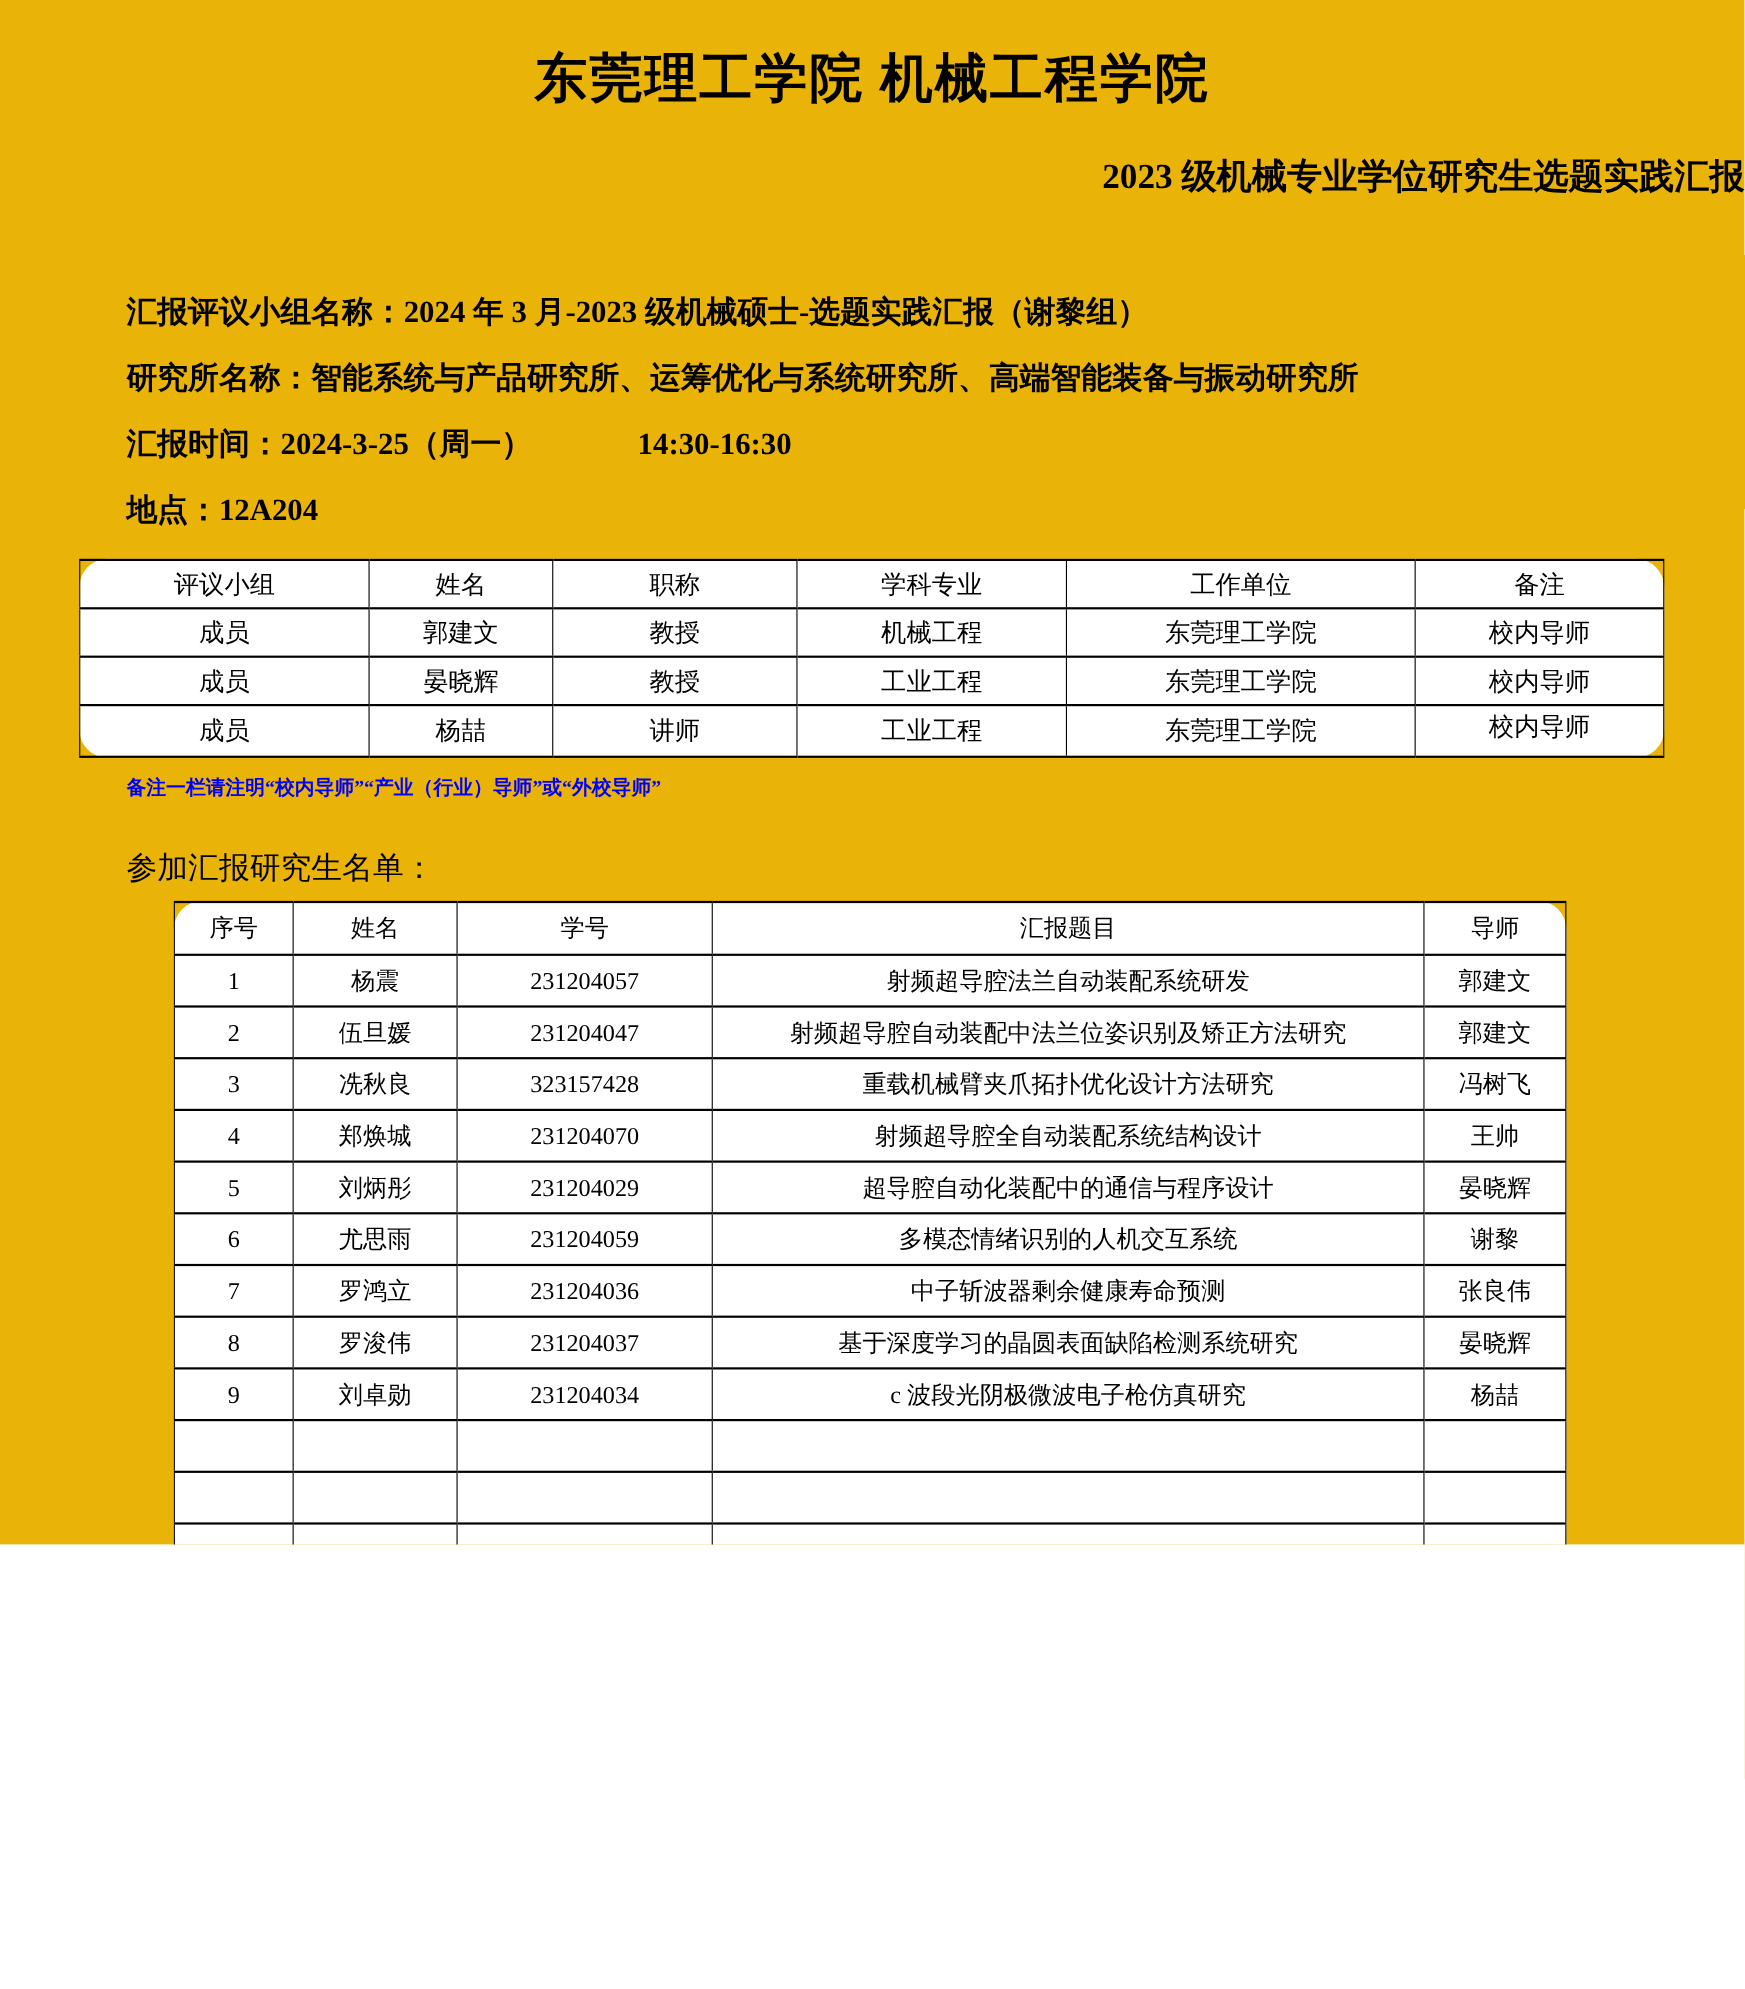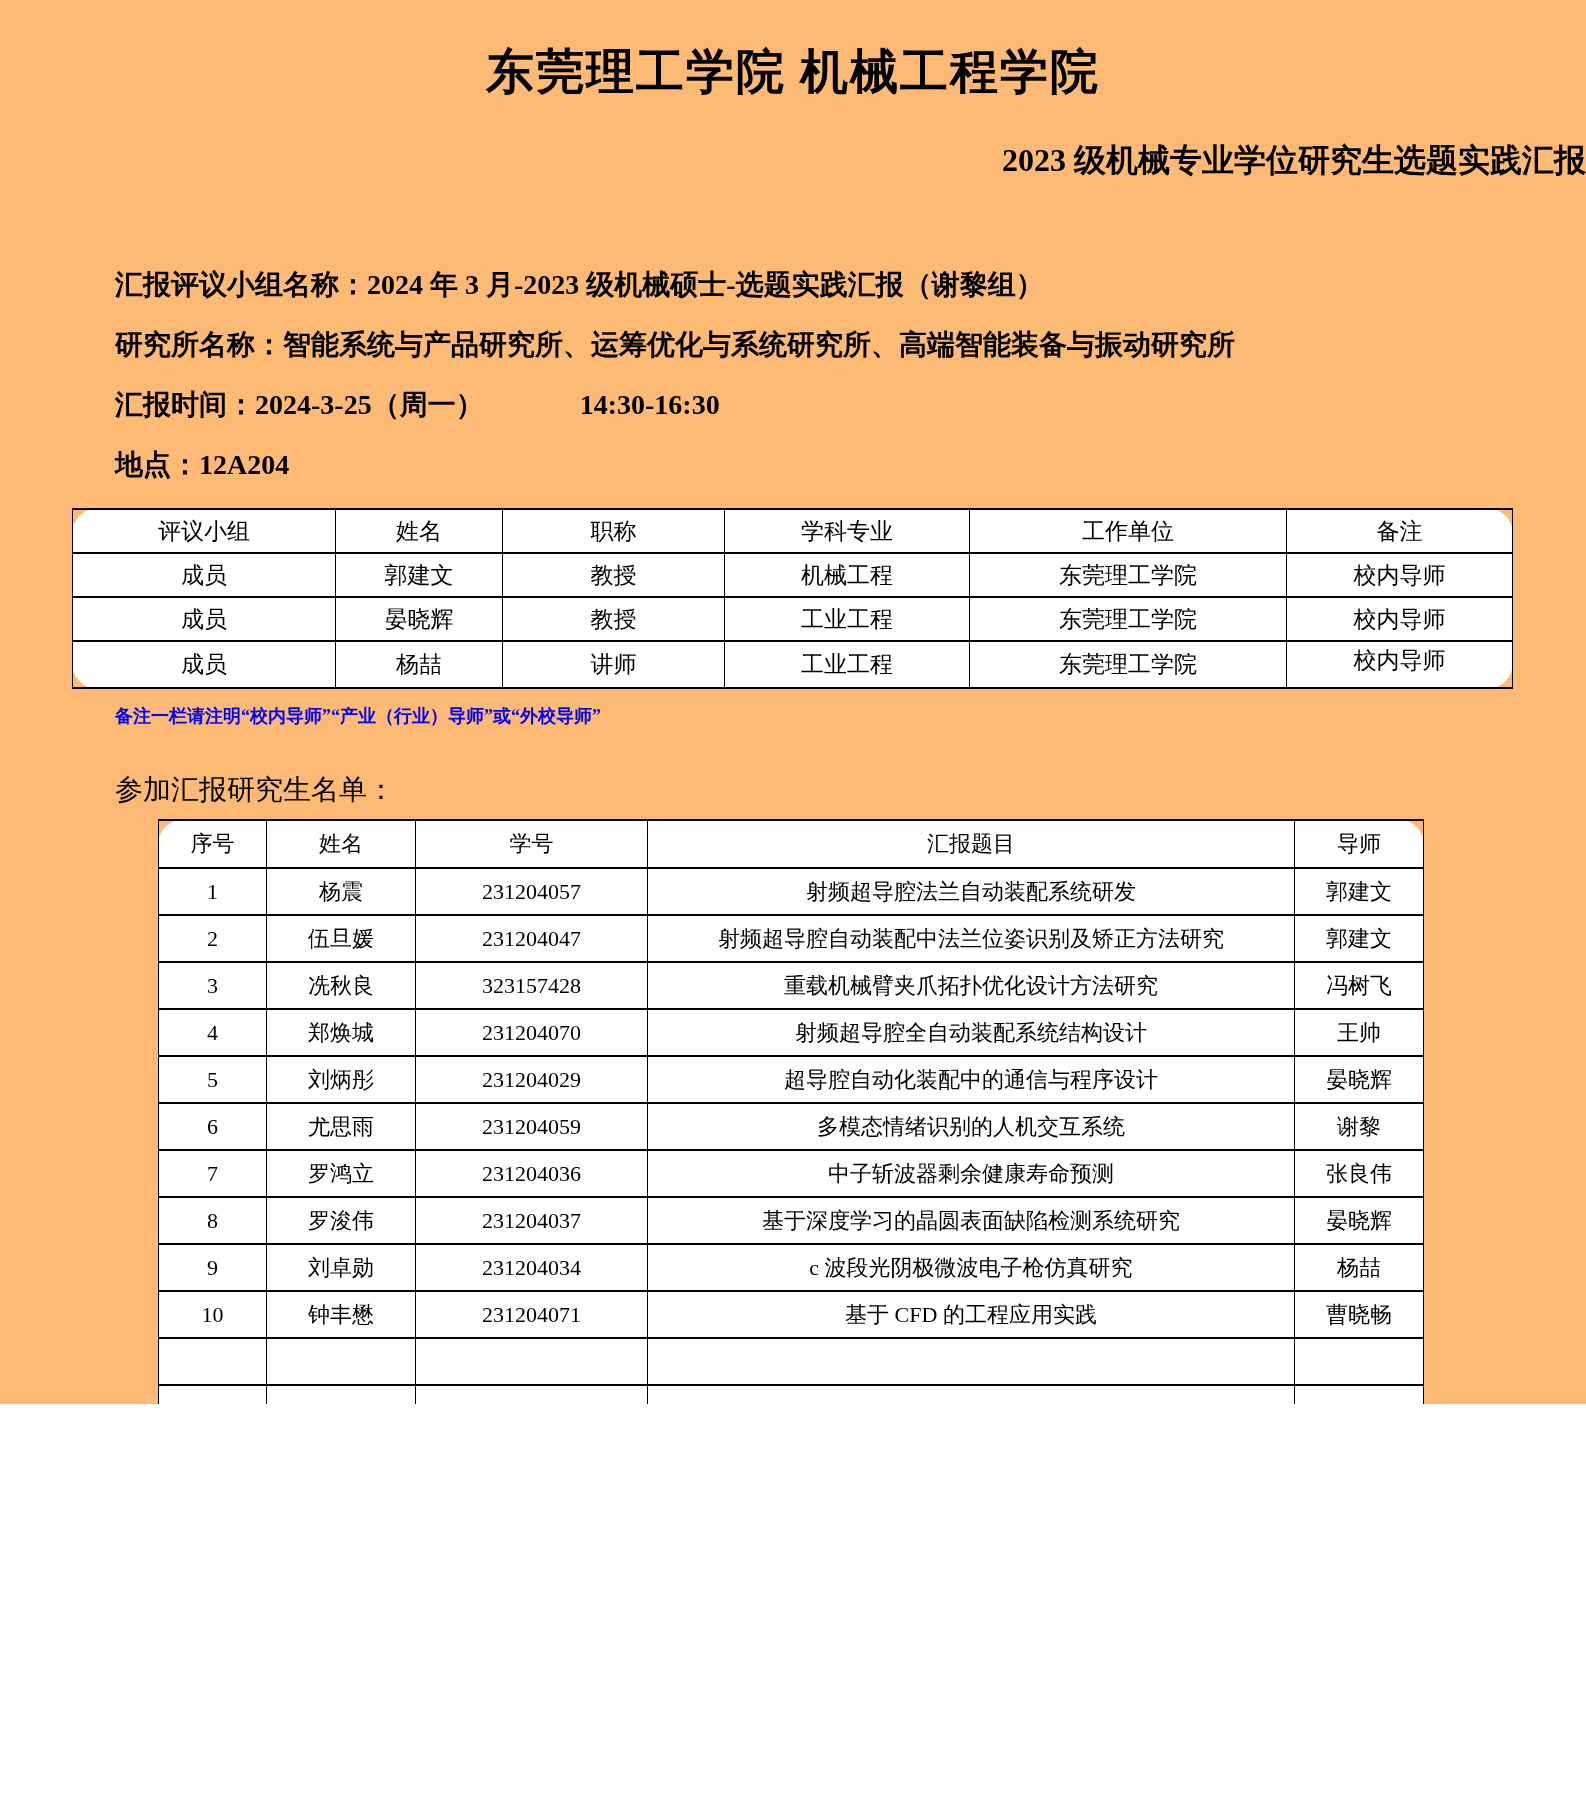--- a/index.html
+++ b/index.html
@@ -1,21 +1,21 @@
 <!DOCTYPE html>
 <html><head>
 <meta charset="utf-8">
 <style>
   html,body{margin:0;padding:0;background:#fff;}
   body{
     width:1586px;height:1808px;position:relative;
     color:#000;
     font-family:"Liberation Serif","DejaVu Serif",serif;
   }
-  .page{width:1586px;height:1404px;overflow:hidden;background:#fdba74;}
+  .page{width:1586px;height:1404px;overflow:hidden;background:#eab308;}
 
   .title{
     margin:44px 0 0 0;text-align:center;
     font-size:48px;line-height:56px;font-weight:bold;letter-spacing:2px;
   }
   .subtitle{
     margin:40px 0 0 0;text-align:right;
     font-size:32px;line-height:40px;font-weight:bold;
   }
 
@@ -191,27 +191,20 @@
           <td>晏晓辉</td>
         </tr>
         <tr>
           <td>9</td>
           <td>刘卓勋</td>
           <td>231204034</td>
           <td>c 波段光阴极微波电子枪仿真研究</td>
           <td>杨喆</td>
         </tr>
         <tr>
-          <td>10</td>
-          <td>钟丰懋</td>
-          <td>231204071</td>
-          <td>基于 CFD 的工程应用实践</td>
-          <td>曹晓畅</td>
-        </tr>
-        <tr>
           <td>&nbsp;</td>
           <td>&nbsp;</td>
           <td>&nbsp;</td>
           <td>&nbsp;</td>
           <td>&nbsp;</td>
         </tr>
         <tr>
           <td>&nbsp;</td>
           <td>&nbsp;</td>
           <td>&nbsp;</td>

